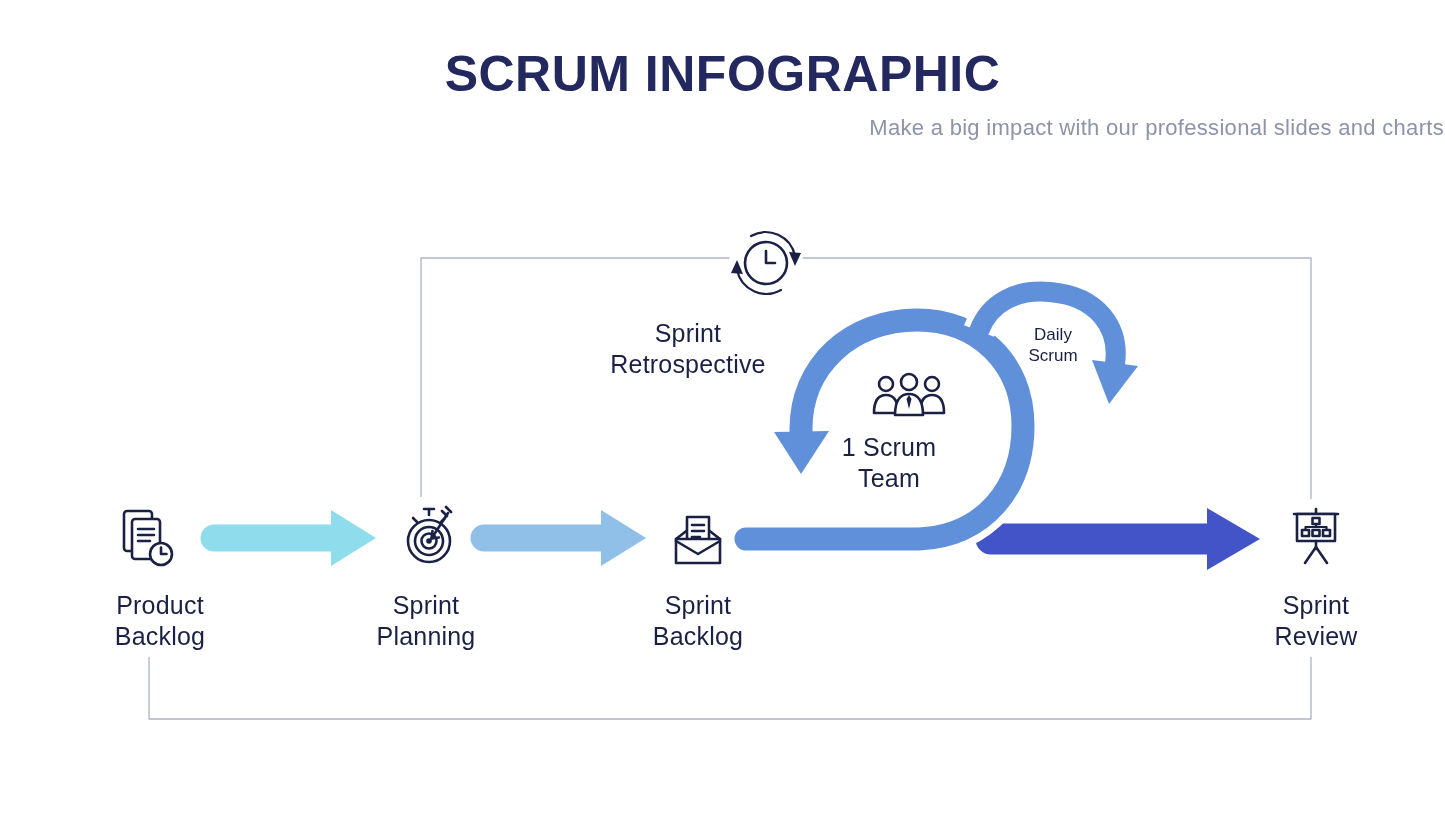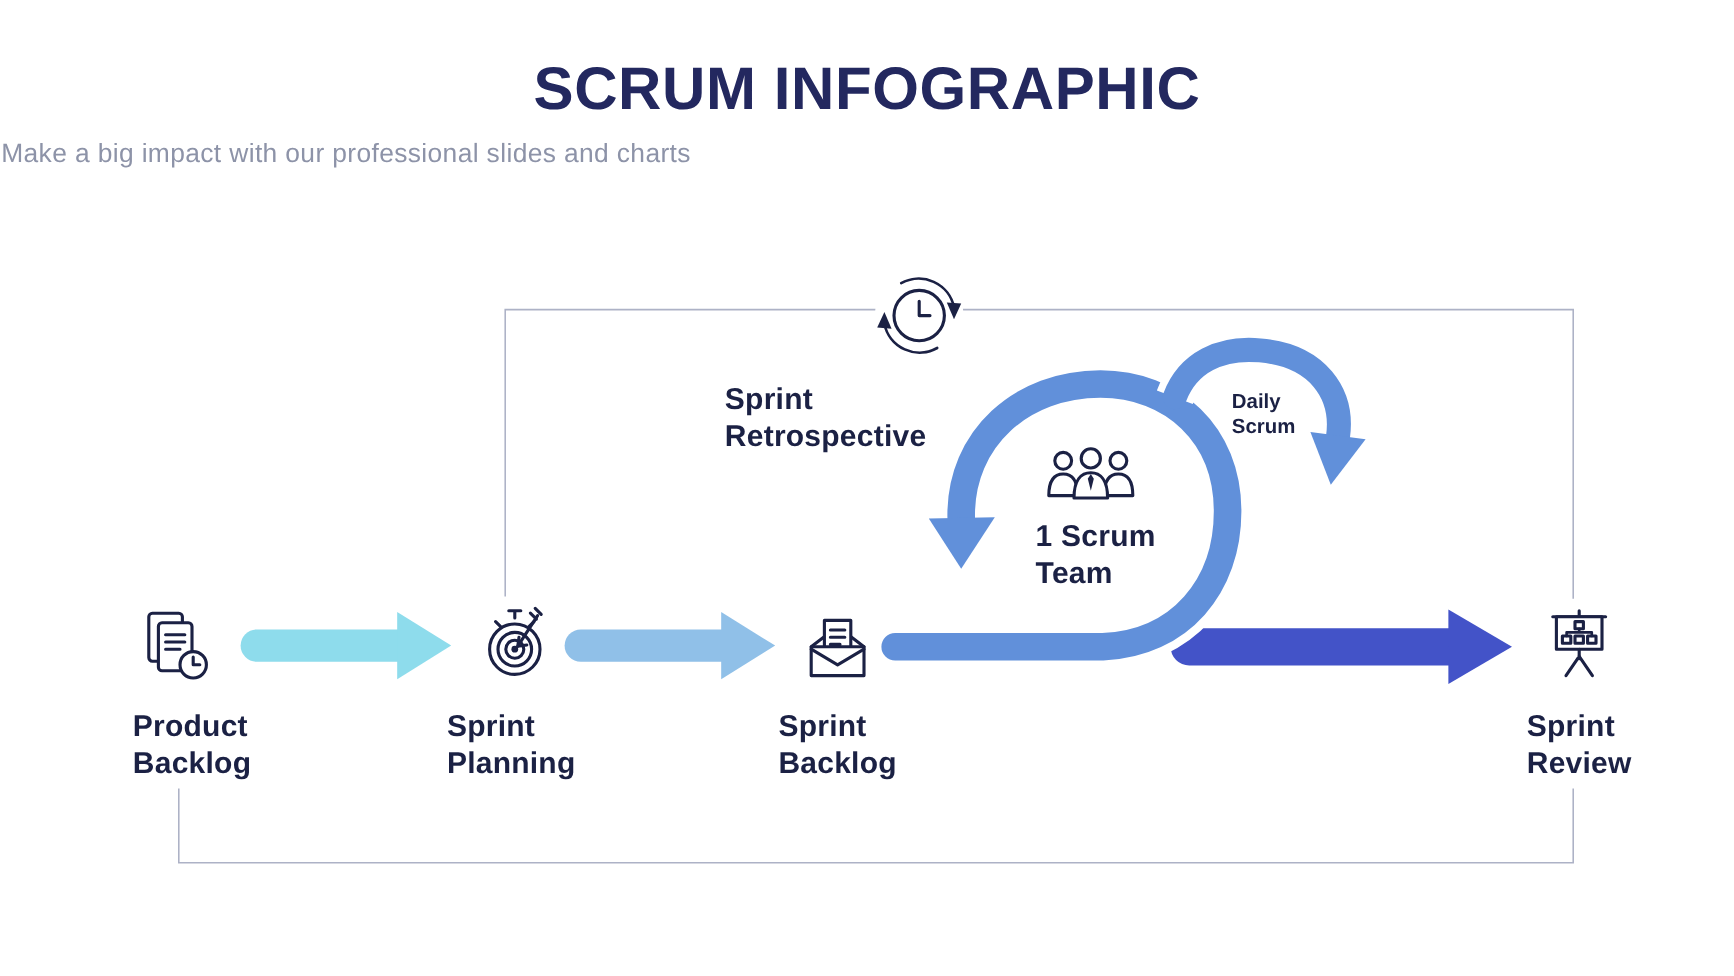--- a/index.html
+++ b/index.html
@@ -2,24 +2,24 @@
 <html style="--navy: #1b2144; --title_navy: #23285f; --subtitle_gray: #8d93a8; --cyan: #8edcec; --sky: #90c0e8; --indigo: #4353c8; --loop_blue: #6190da; --bracket_gray: #adb2c6;"><head>
 <meta charset="utf-8">
 <style>
   *{margin:0;padding:0;box-sizing:border-box}
   html,body{background:#fff}
   body{font-family:"Liberation Sans","DejaVu Sans",sans-serif}
   .stage{position:relative;width:1443px;height:813px;background:#fff;overflow:hidden;margin:1px auto}
   .canvas{position:absolute;left:0;top:0}
   .title{position:absolute;left:0;top:44px;width:100%;text-align:center;
          font-size:50px;font-weight:800;letter-spacing:.5px;color:var(--title_navy)}
-  .subtitle{position:absolute;left:0;top:114px;width:100%;text-align:left;
+  .subtitle{position:absolute;left:0;top:114px;width:100%;text-align:right;
          font-size:22px;font-weight:500;letter-spacing:.3px;color:var(--subtitle_gray)}
-  .label{position:absolute;transform:translateX(-50%);text-align:left;
-         white-space:pre-line;color:var(--navy);font-weight:700}
+  .label{position:absolute;transform:translateX(-50%);text-align:center;
+         white-space:pre-line;color:var(--navy);font-weight:400}
   .node-label{font-size:25px;line-height:31px;letter-spacing:.2px}
   .small-label{font-size:17px;line-height:21px}
   .icon{position:absolute}
   .ic{stroke:var(--navy);stroke-width:2.6;fill:none;stroke-linecap:round;stroke-linejoin:round}
   .ic .fw{fill:#fff}
   .ic .fn{fill:var(--navy);stroke:none}
   .ic .thin{stroke-width:2.2}
   .shaft{fill:none;stroke-linecap:round}
   .shaft.cyan{stroke:var(--cyan);stroke-width:27}
   .head.cyan{fill:var(--cyan)}
@@ -151,18 +151,18 @@
 Backlog</div>
   <div class="label node-label" style="left:425px;top:589px">Sprint
 Planning</div>
   <div class="label node-label" style="left:697px;top:589px">Sprint
 Backlog</div>
   <div class="label node-label" style="left:1315px;top:589px">Sprint
 Review</div>
 
   <div class="label node-label" style="left:687px;top:317px">Sprint
 Retrospective</div>
-  <div class="label node-label" style="left:912px;top:431px">1 Scrum
+  <div class="label node-label" style="left:888px;top:431px">1 Scrum
 Team</div>
   <div class="label small-label" style="left:1052px;top:323px">Daily
 Scrum</div>
 
 </div>
 
 </body></html>

